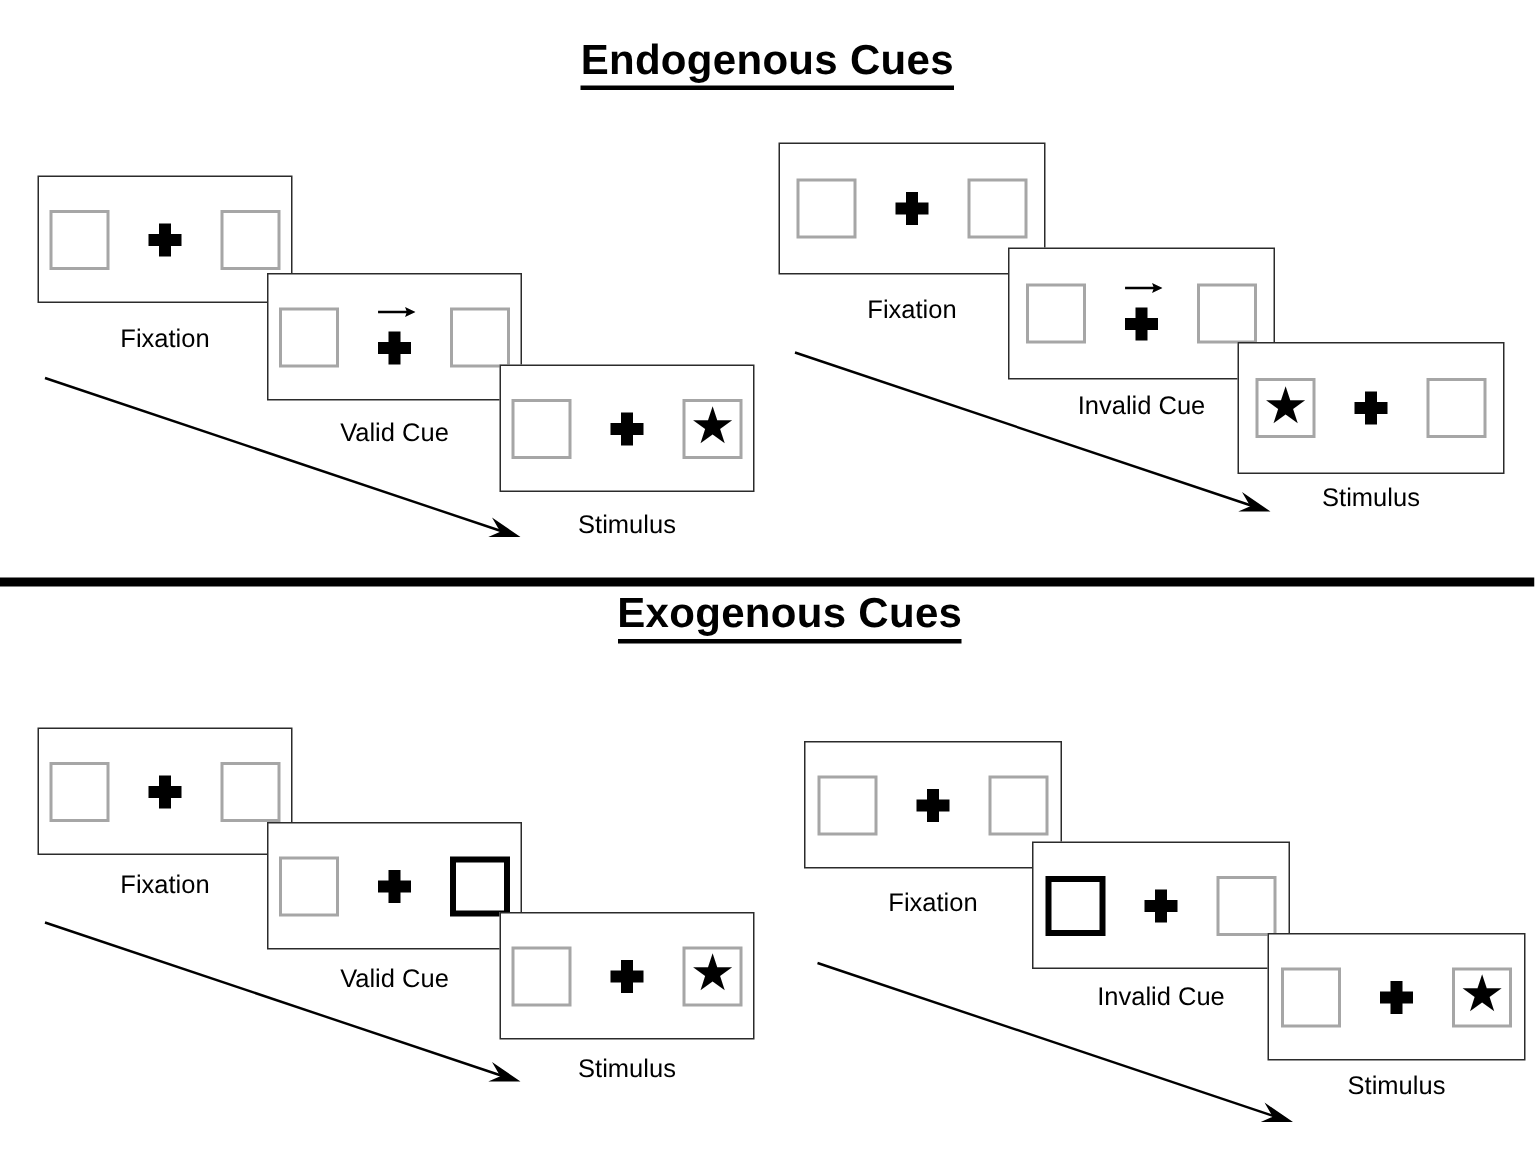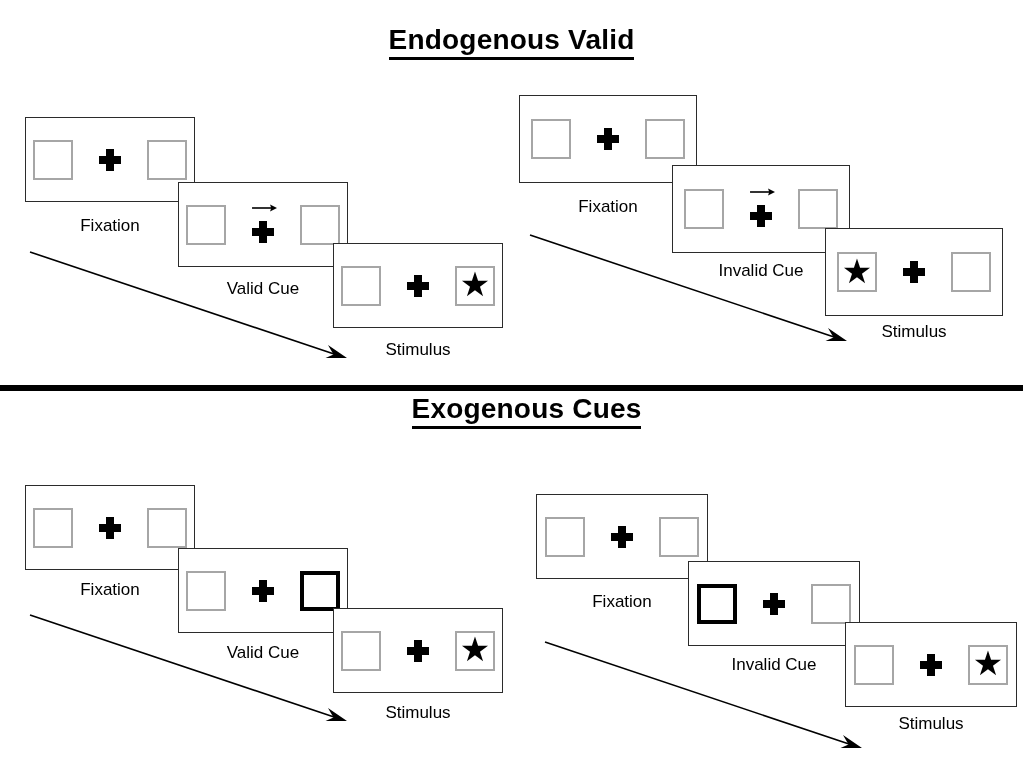--- a/index.html
+++ b/index.html
@@ -137,21 +137,21 @@
   
   .flow-arrow {
     position: absolute;
     overflow: visible;
   }
 </style>
 </head>
 <body>
 
 <div class="section-title" style="top:24px;">
-  <span>Endogenous Valid</span>
+  <span>Endogenous Cues</span>
 </div>
 
 <div class="panel" style="left:25px; top:117px; width:170px; height:85px;">
   <div class="panel-inner">
     <div class="box"></div>
     <div class="fix-wrap">
       <div class="plus"></div>
     </div>
     <div class="box"></div>
   </div>

